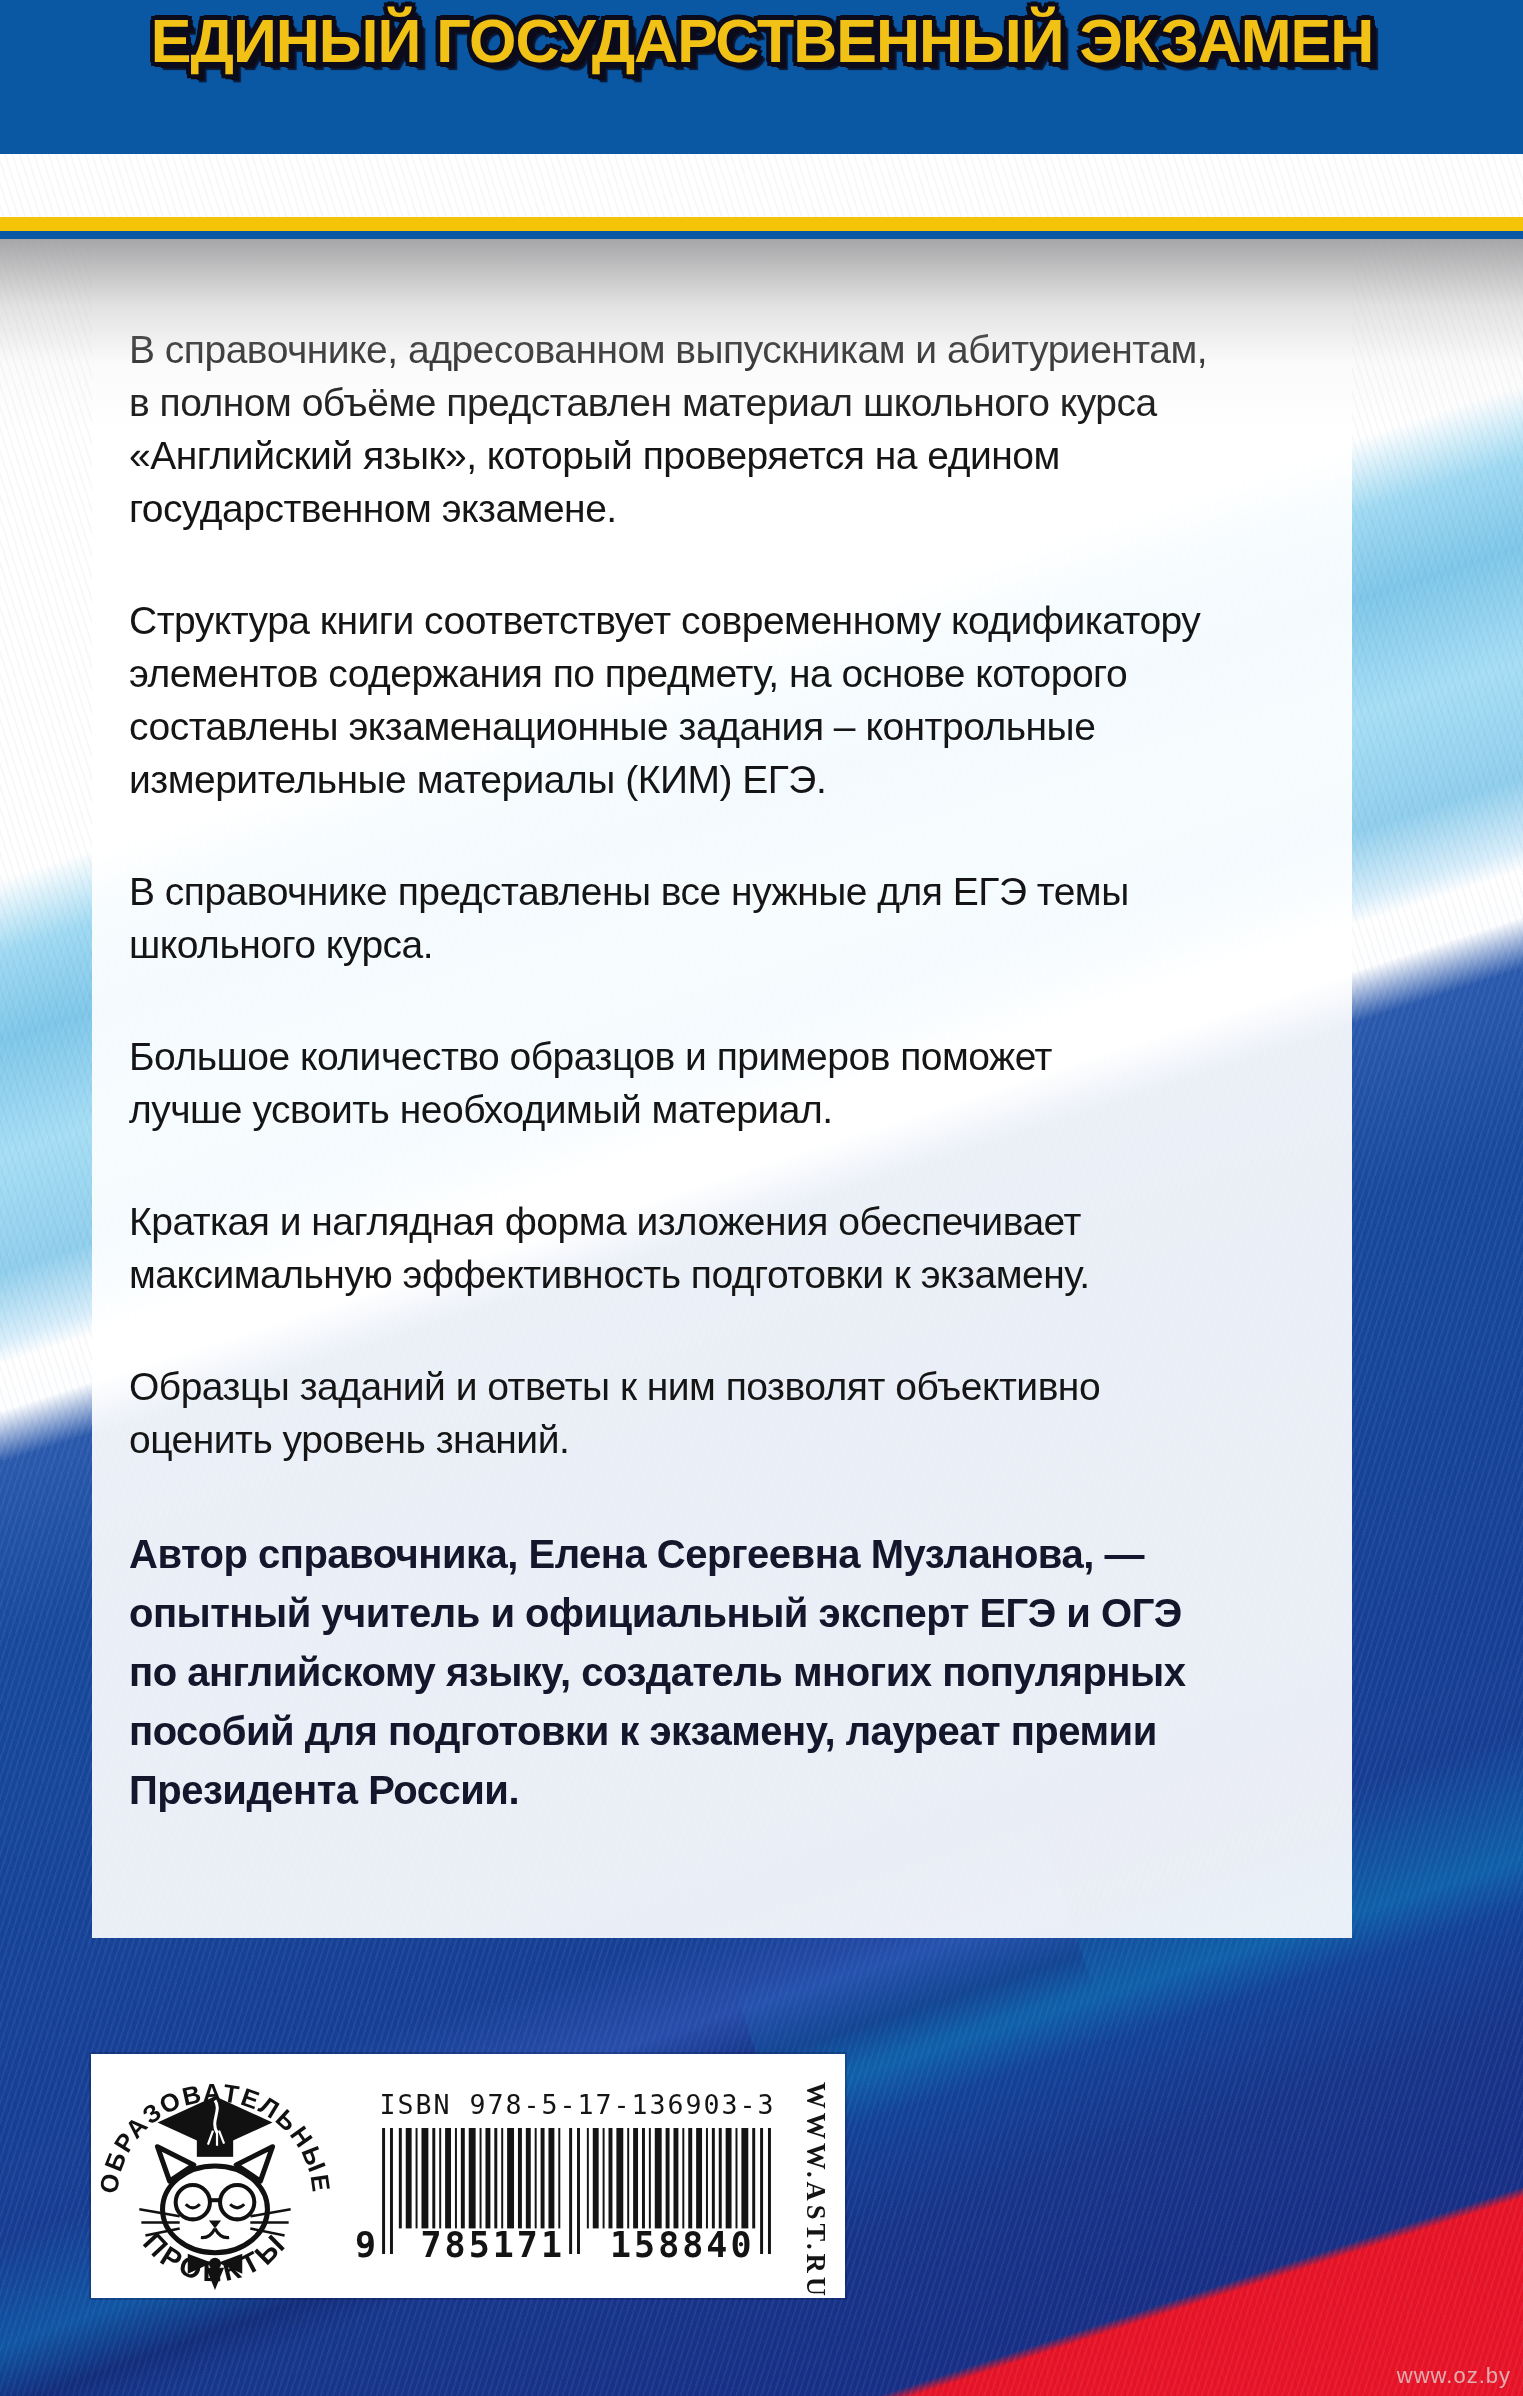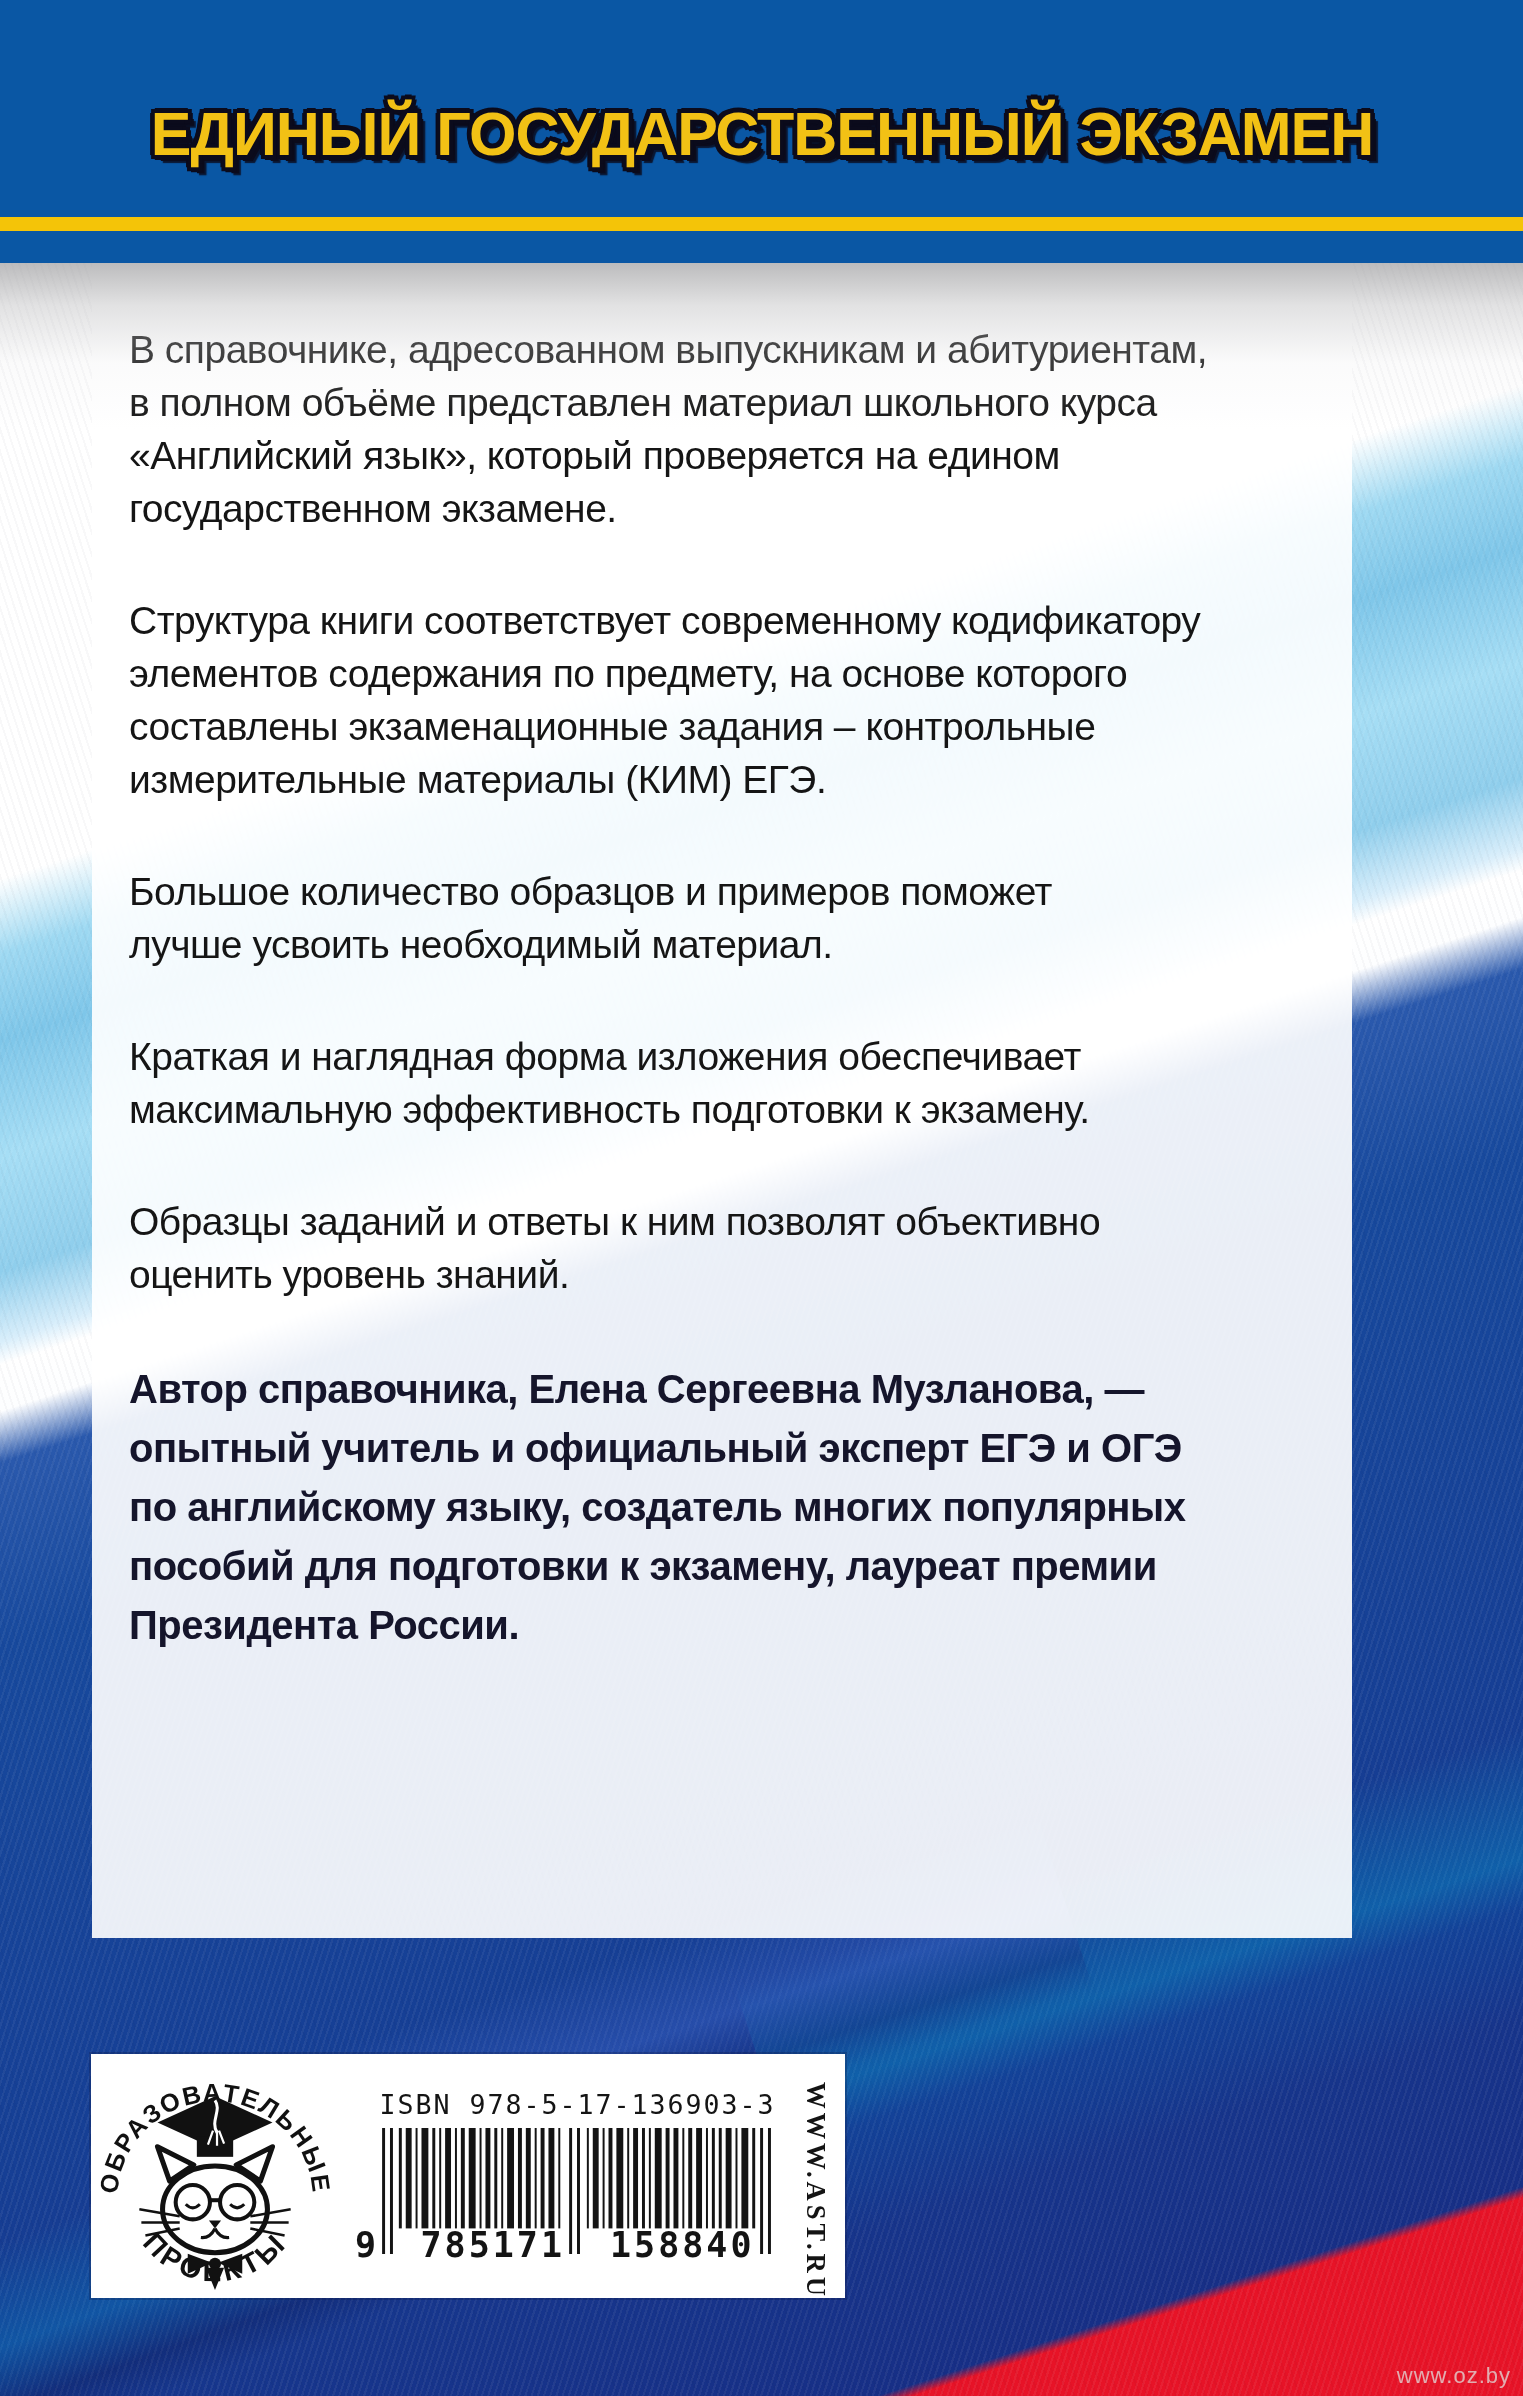--- a/index.html
+++ b/index.html
@@ -37,22 +37,22 @@
     background:linear-gradient(180deg, rgba(0,170,225,0) 0%, rgba(0,170,225,0.25) 50%, rgba(0,0,40,0.18) 80%, rgba(0,0,0,0) 100%);
   }
   .sheen-c {
     position:absolute; left:335px; top:1931px; width:749px; height:177px;
     transform:rotate(-18deg);
     background:linear-gradient(180deg, rgba(40,80,190,0) 0%, rgba(70,110,215,0.35) 50%, rgba(20,30,110,0.25) 80%, rgba(0,0,0,0) 100%);
   }
 
   
   .header {
-    position:absolute; left:0; top:0; width:100%; height:263px;
-    background:#0a57a4; display:flex; align-items:center; justify-content:center;
+    position:absolute; left:0; top:0; width:100%; height:154px;
+    background:#0a57a4; display:flex; justify-content:center;
     z-index:5;
   }
   .header-title {
     font-weight:bold; font-size:61px; letter-spacing:-1px; white-space:nowrap;
     color:#f2c115; padding-top:5.9px;
     text-shadow:
       -3.9px -3.9px 0 #0b0b1c, 3.9px -3.9px 0 #0b0b1c, -3.9px 3.9px 0 #0b0b1c, 3.9px 3.9px 0 #0b0b1c,
       -4.9px 0 0 #0b0b1c, 4.9px 0 0 #0b0b1c, 0 -4.9px 0 #0b0b1c, 0 4.9px 0 #0b0b1c,
       5.9px 5.9px 0 #0b0b1c, 7.9px 7.9px 1px rgba(10,10,28,0.85);
   }
@@ -137,20 +137,22 @@
 
   <div class="content-panel">
     <p>В справочнике, адресованном выпускникам и абитуриентам,
 в полном объёме представлен материал школьного курса
 «Английский язык», который проверяется на едином
 государственном экзамене.</p>
     <p>Структура книги соответствует современному кодификатору
 элементов содержания по предмету, на основе которого
 составлены экзаменационные задания – контрольные
 измерительные материалы (КИМ) ЕГЭ.</p>
+    <p>В справочнике представлены все нужные для ЕГЭ темы
+школьного курса.</p>
     <p>Большое количество образцов и примеров поможет
 лучше усвоить необходимый материал.</p>
     <p>Краткая и наглядная форма изложения обеспечивает
 максимальную эффективность подготовки к экзамену.</p>
     <p>Образцы заданий и ответы к ним позволят объективно
 оценить уровень знаний.</p>
     <div class="author-par">Автор справочника, Елена Сергеевна Музланова, —
 опытный учитель и официальный эксперт ЕГЭ и ОГЭ
 по английскому языку, создатель многих популярных
 пособий для подготовки к экзамену, лауреат премии

